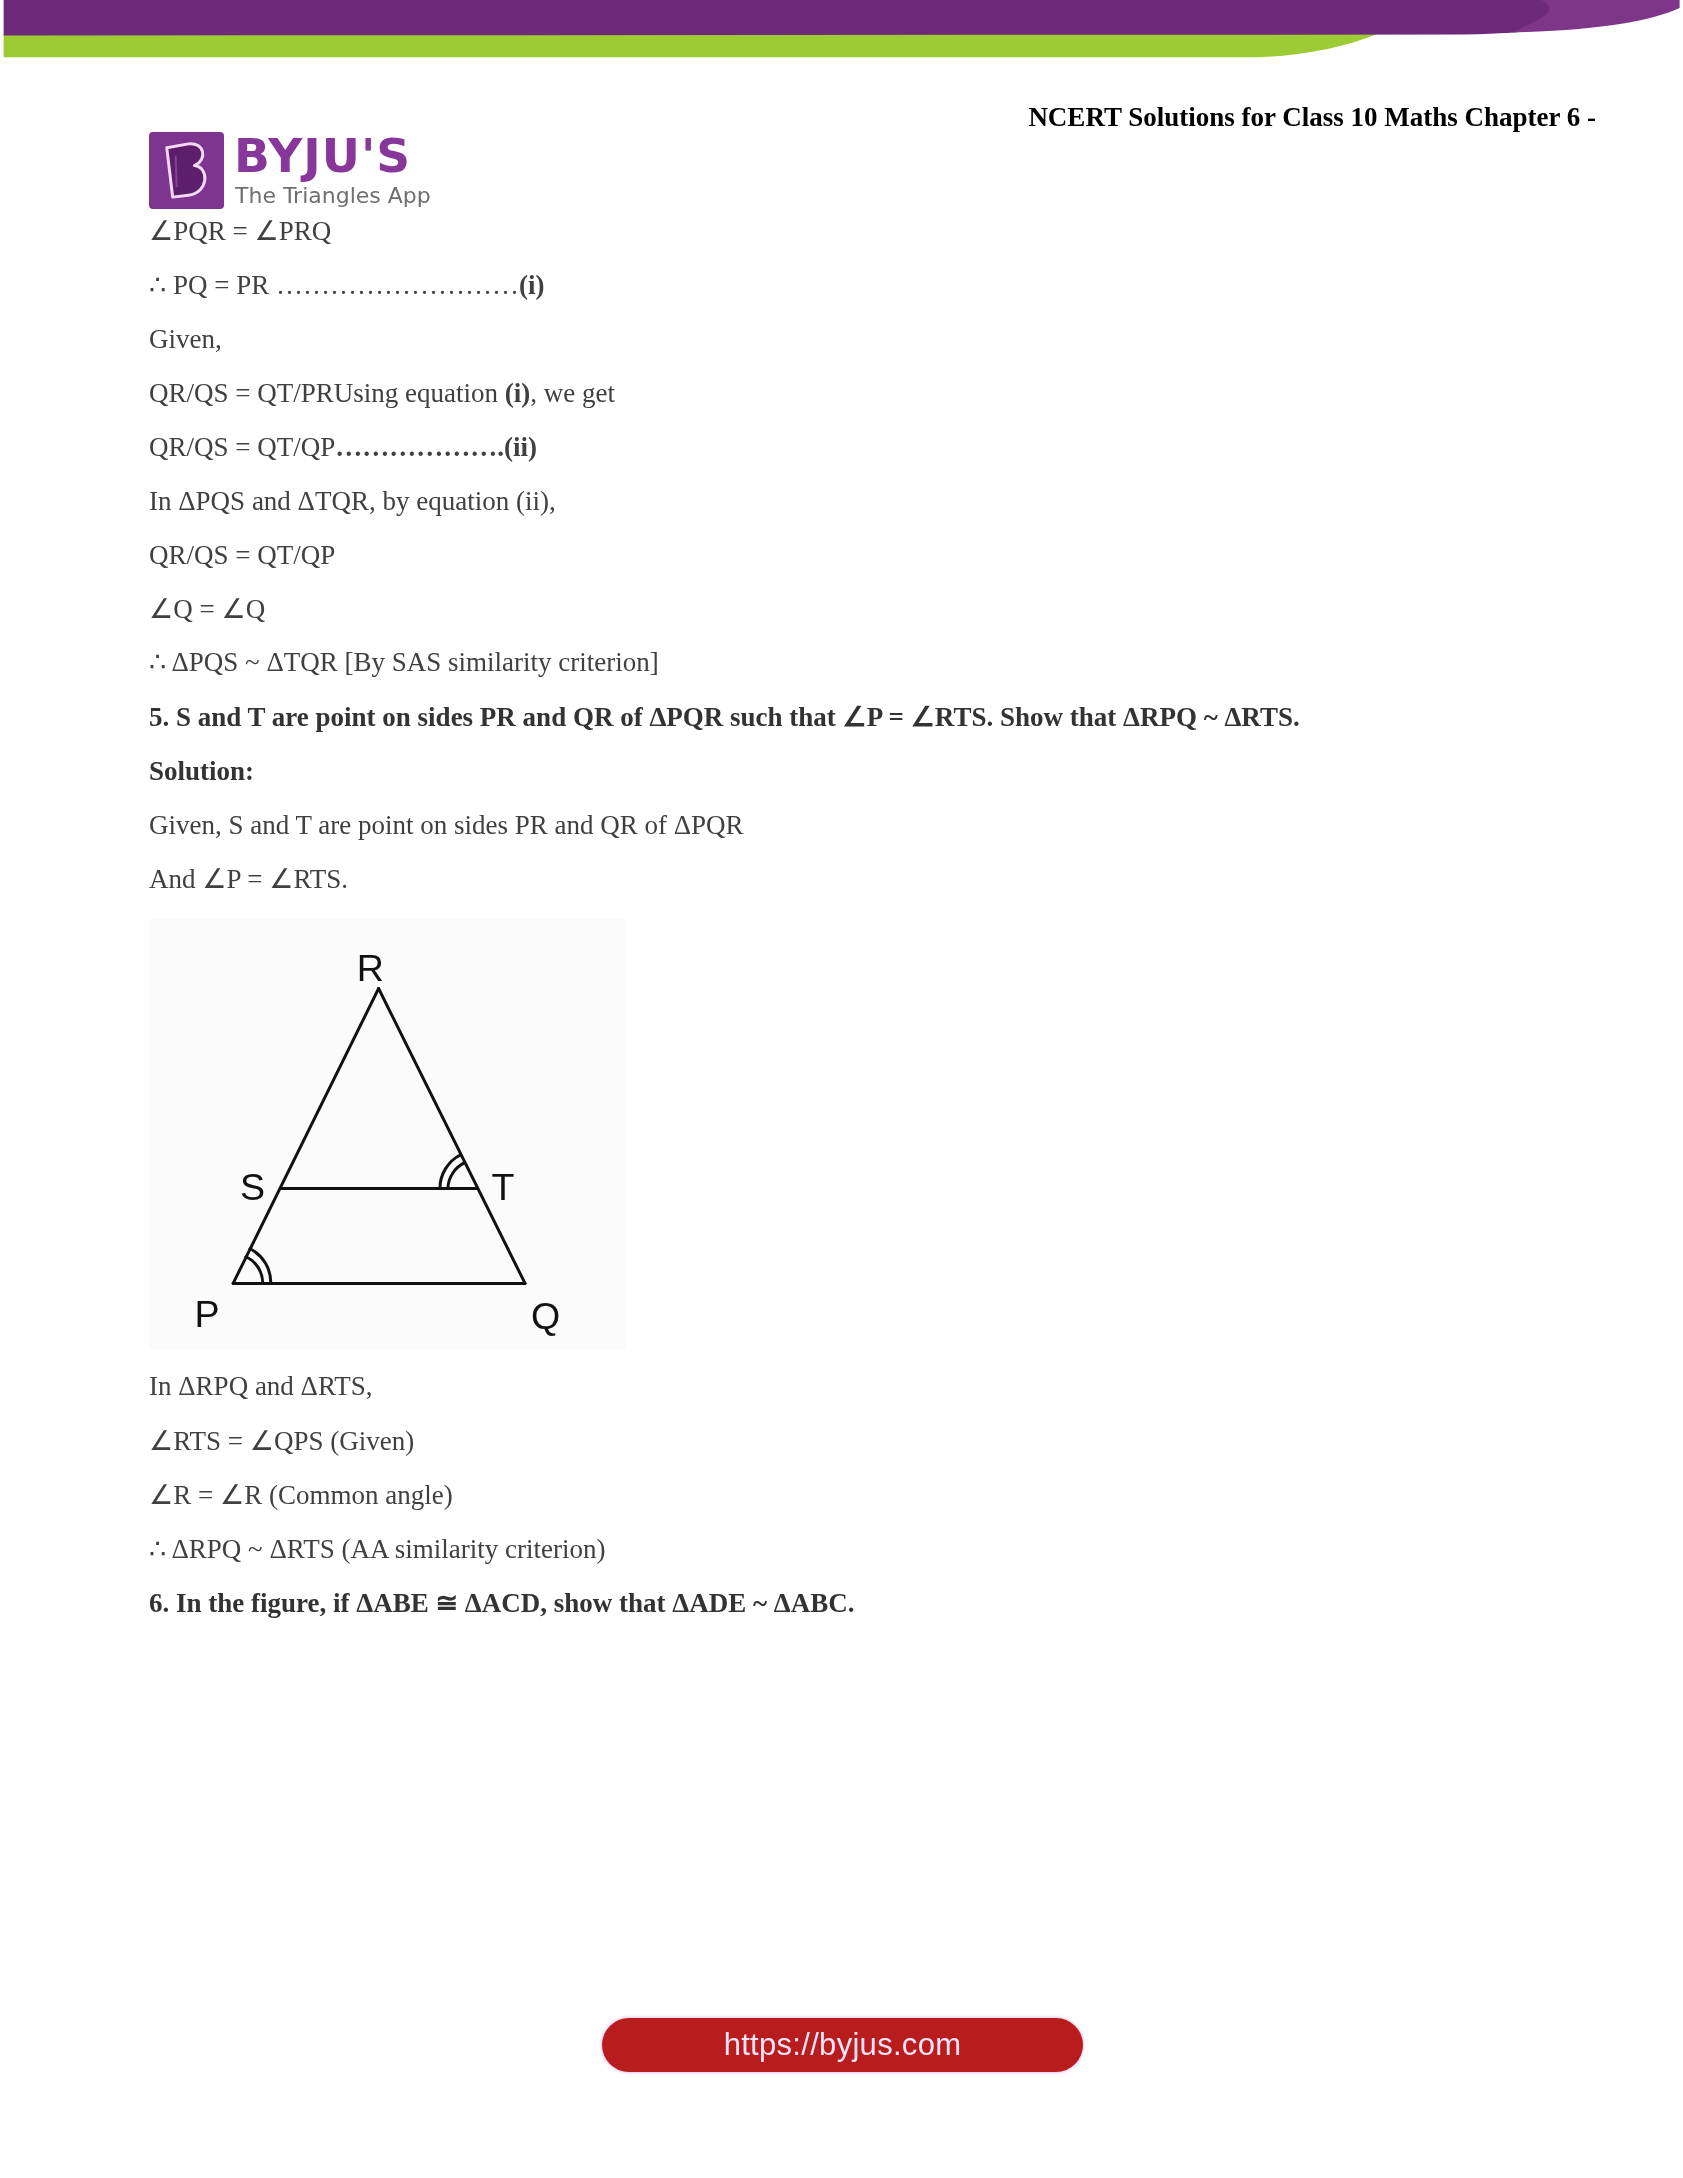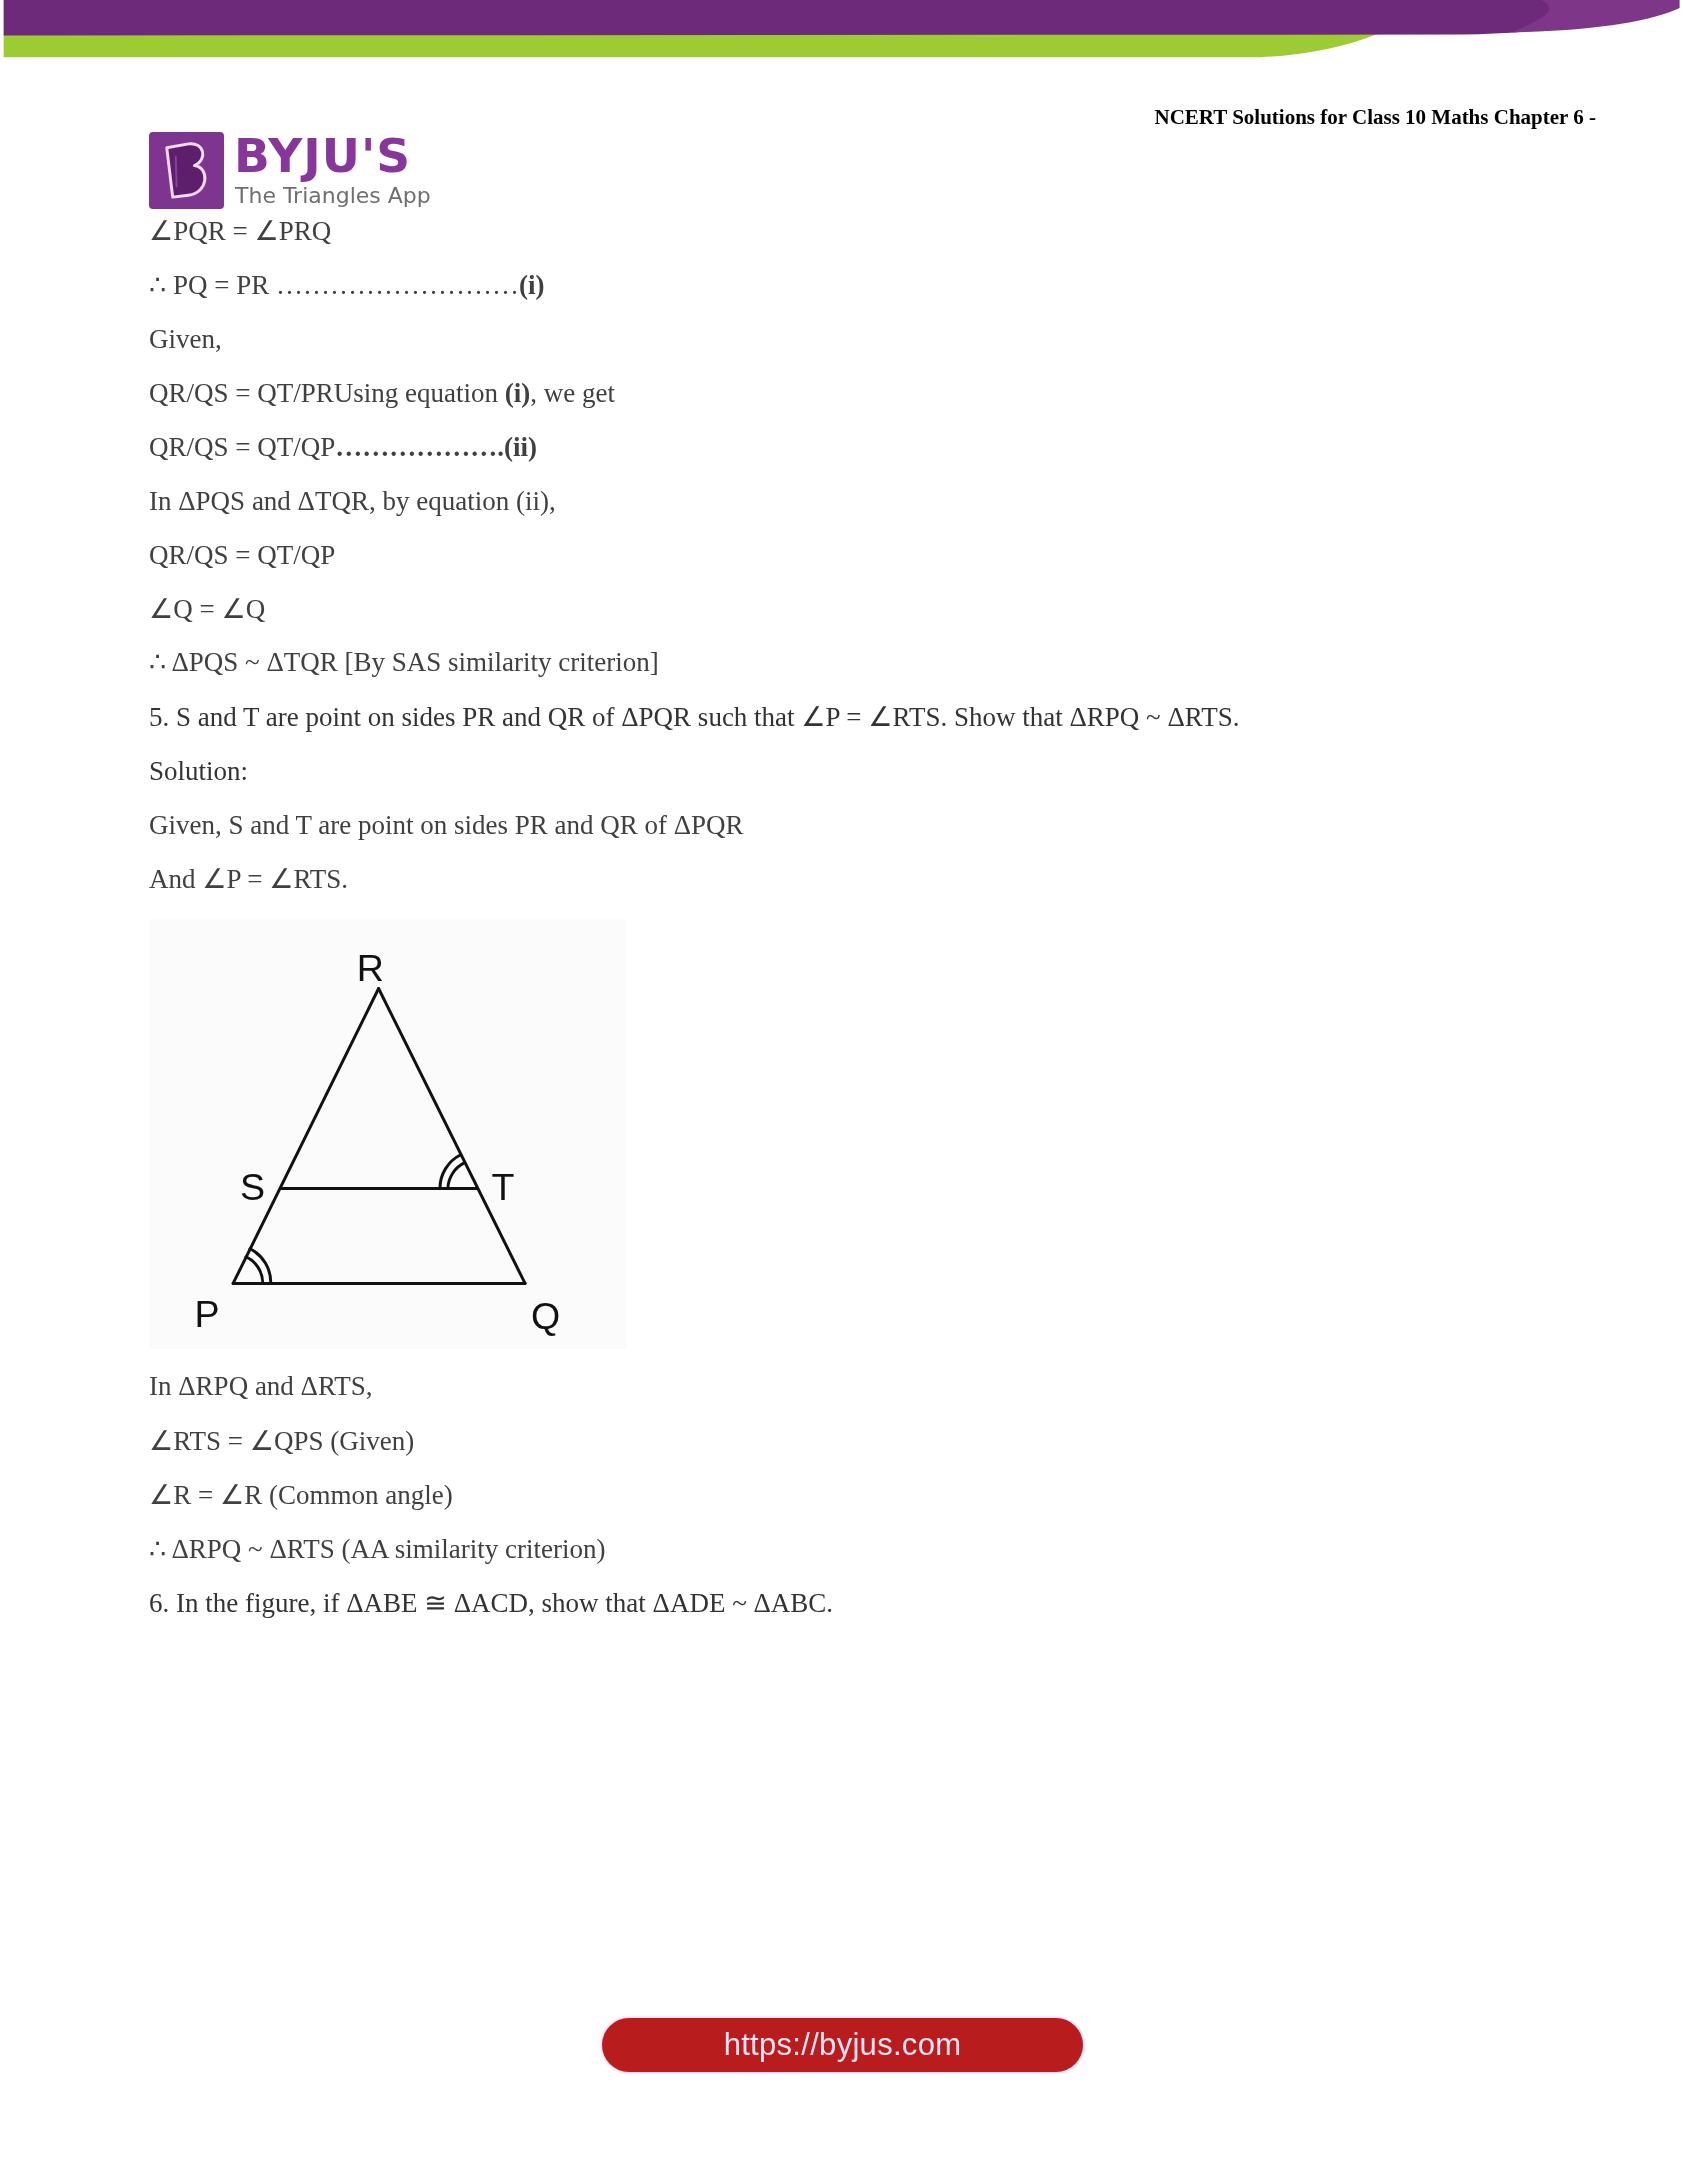--- a/index.html
+++ b/index.html
@@ -52,37 +52,37 @@
     line-height: 26px;
     white-space: nowrap;
   }
   .doc-title {
     position: absolute;
     right: 87px; top: 99px;
     width: 792px;
     text-align: right;
     font-family: "Liberation Serif", serif;
     font-weight: bold;
-    font-size: 21px;
+    font-size: 27px;
     line-height: 37px;
     color: #000000;
   }
   .doc-title div { white-space: nowrap; }
   .line {
     position: absolute;
     left: 149px;
     font-family: "Liberation Serif", serif;
     font-size: 27px;
     line-height: 32px;
     color: #404040;
     white-space: nowrap;
   }
   .line b, .line .bold { font-weight: bold; }
   .q-bold {
-    font-weight: normal;
+    font-weight: bold;
     color: #333333;
   }
   .figure {
     position: absolute;
     left: 149px; top: 919px;
     width: 477px; height: 430px;
     background: #fbfbfb;
   }
   .footer-pill {
     position: absolute;

